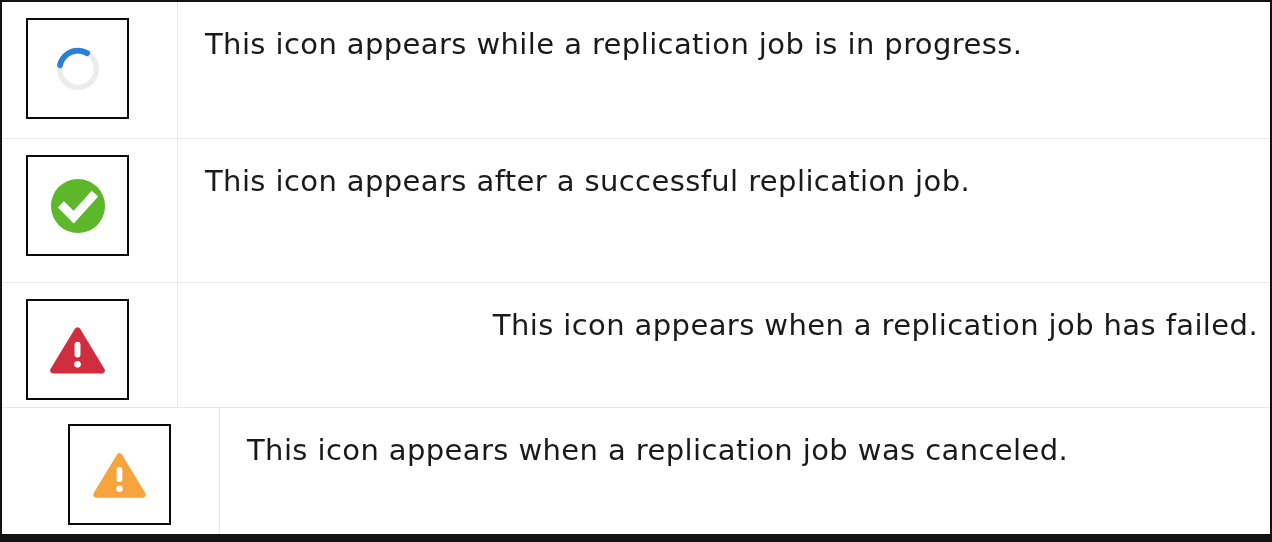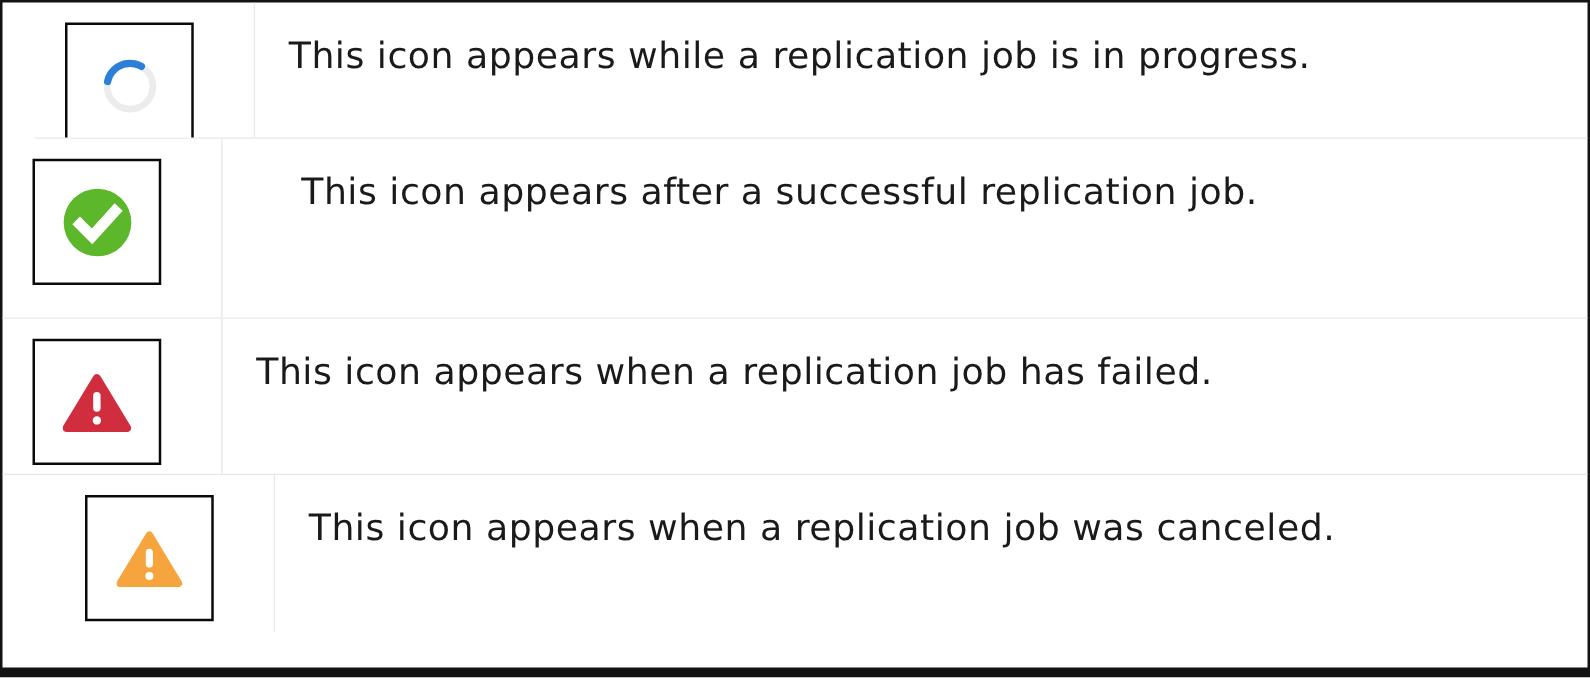--- a/index.html
+++ b/index.html
@@ -15,23 +15,23 @@
     flex-direction: column;
     font-family: "DejaVu Sans", "Liberation Sans", sans-serif;
   }
 
   .row {
     display: flex;
     align-items: stretch;
     border-bottom: 1px solid #e8e8e8;
     overflow: hidden;
   }
-  .row:nth-of-type(1) { height: 109px; margin-left: 26px; }
-  .row:nth-of-type(2) { height: 144px; gap: 36px; }
-  .row:nth-of-type(3) { height: 125px; }
+  .row:nth-of-type(1) { height: 137px; }
+  .row:nth-of-type(2) { height: 144px; }
+  .row:nth-of-type(3) { height: 125px; text-align: right; }
   .row:nth-of-type(4) { height: 126px; border-bottom: none; margin-left: 42px; }
 
   .icon-cell {
     flex: 0 0 176px;
     width: 176px;
     border-right: 1px solid #e8e8e8;
     padding: 16px 0 0 24px;
   }
 
   .icon-box {

